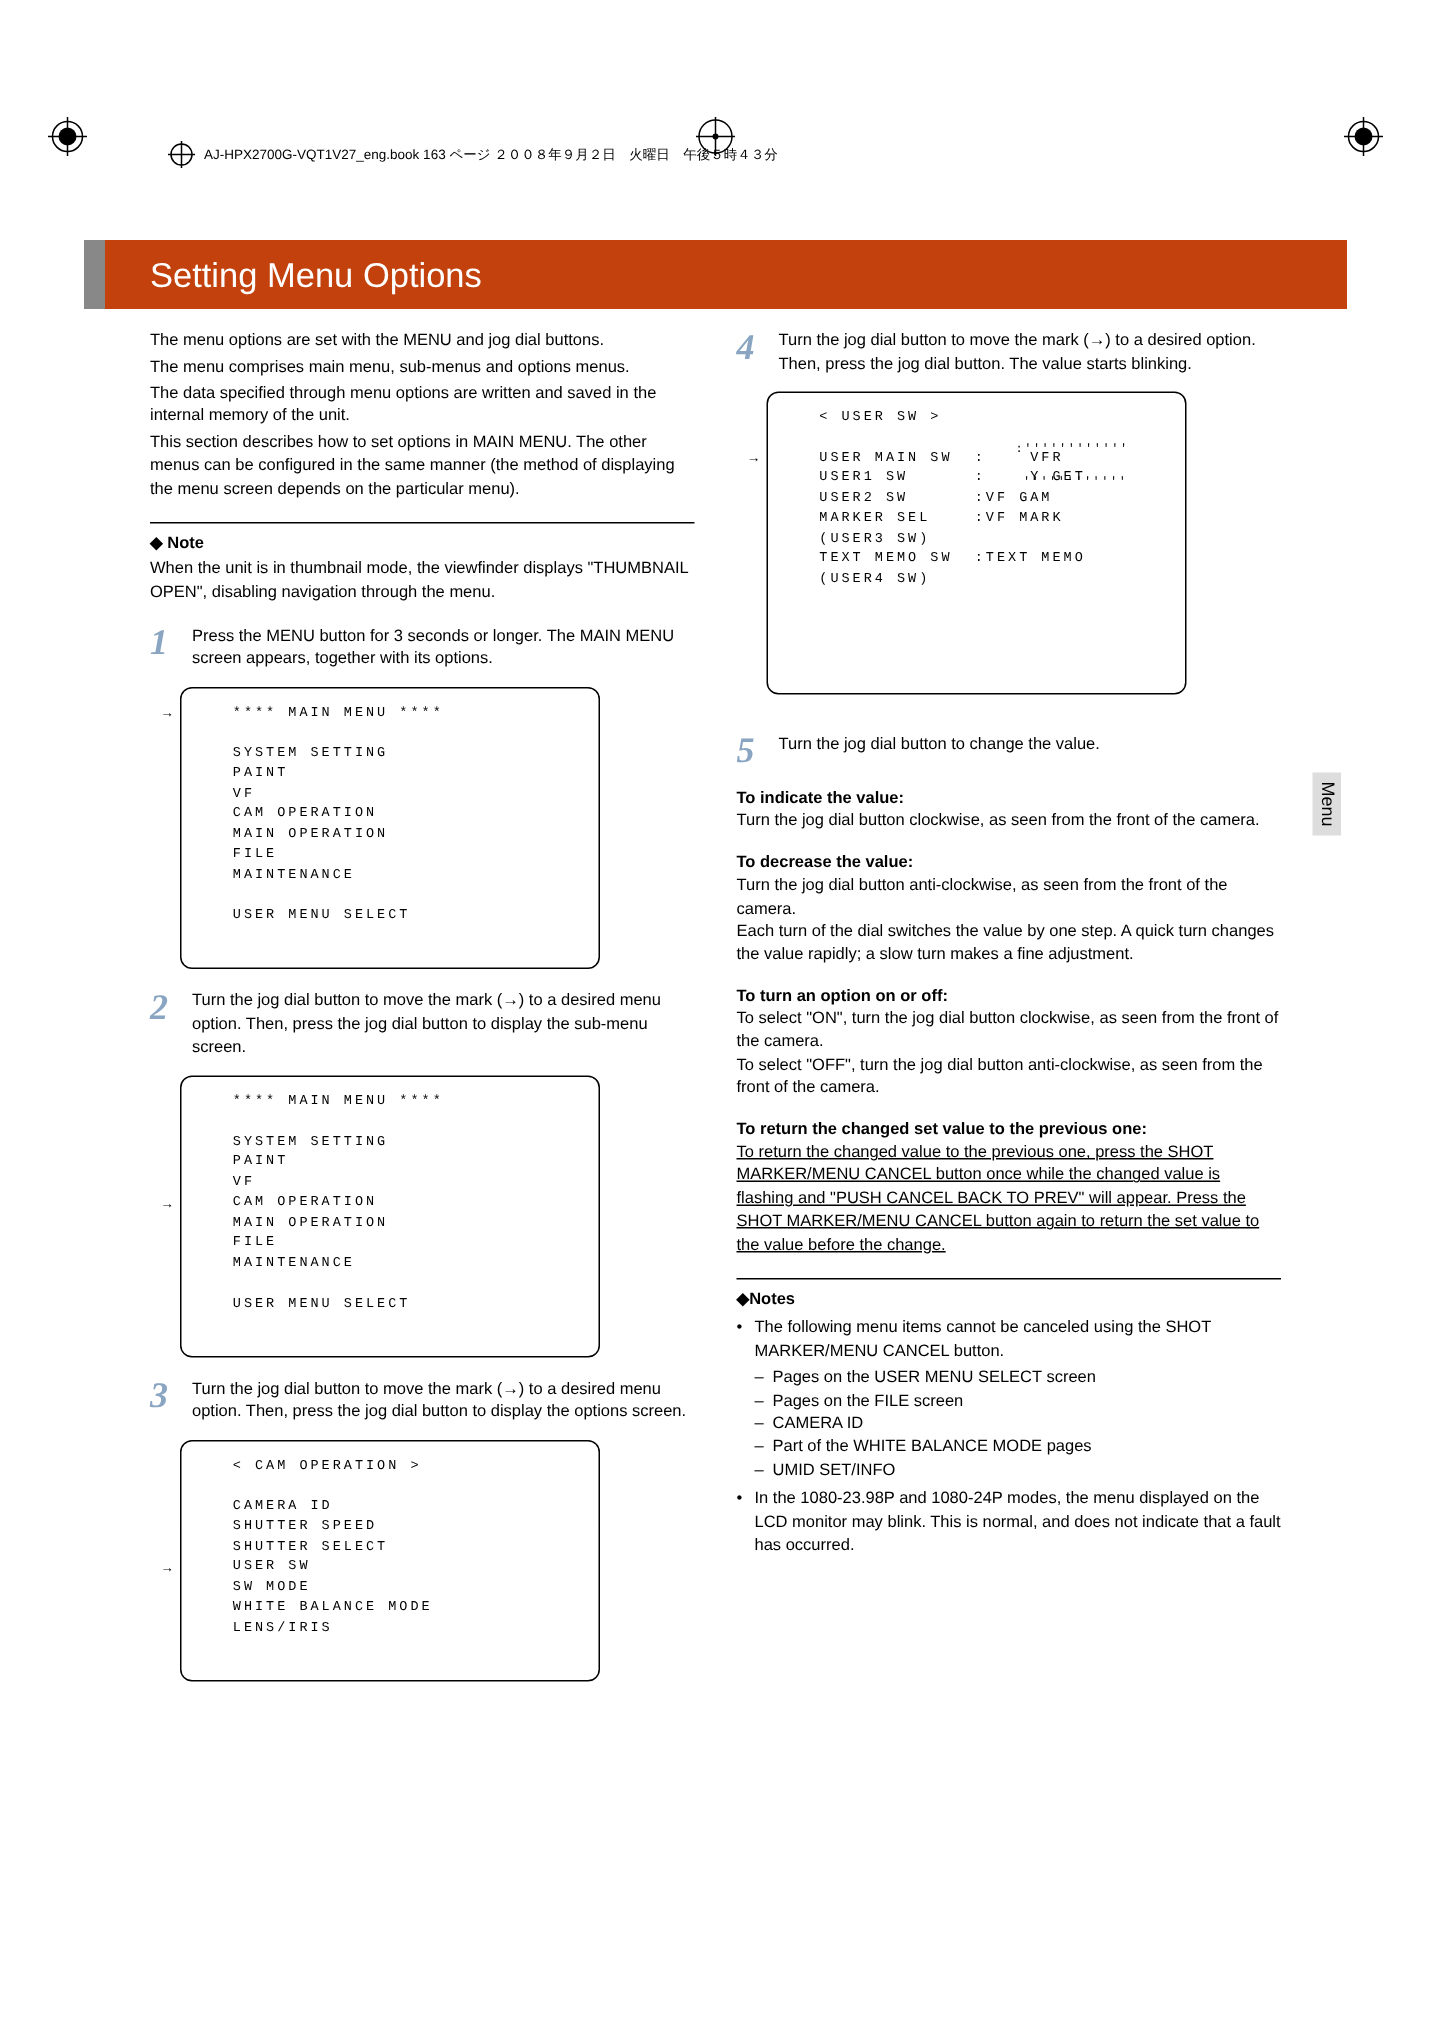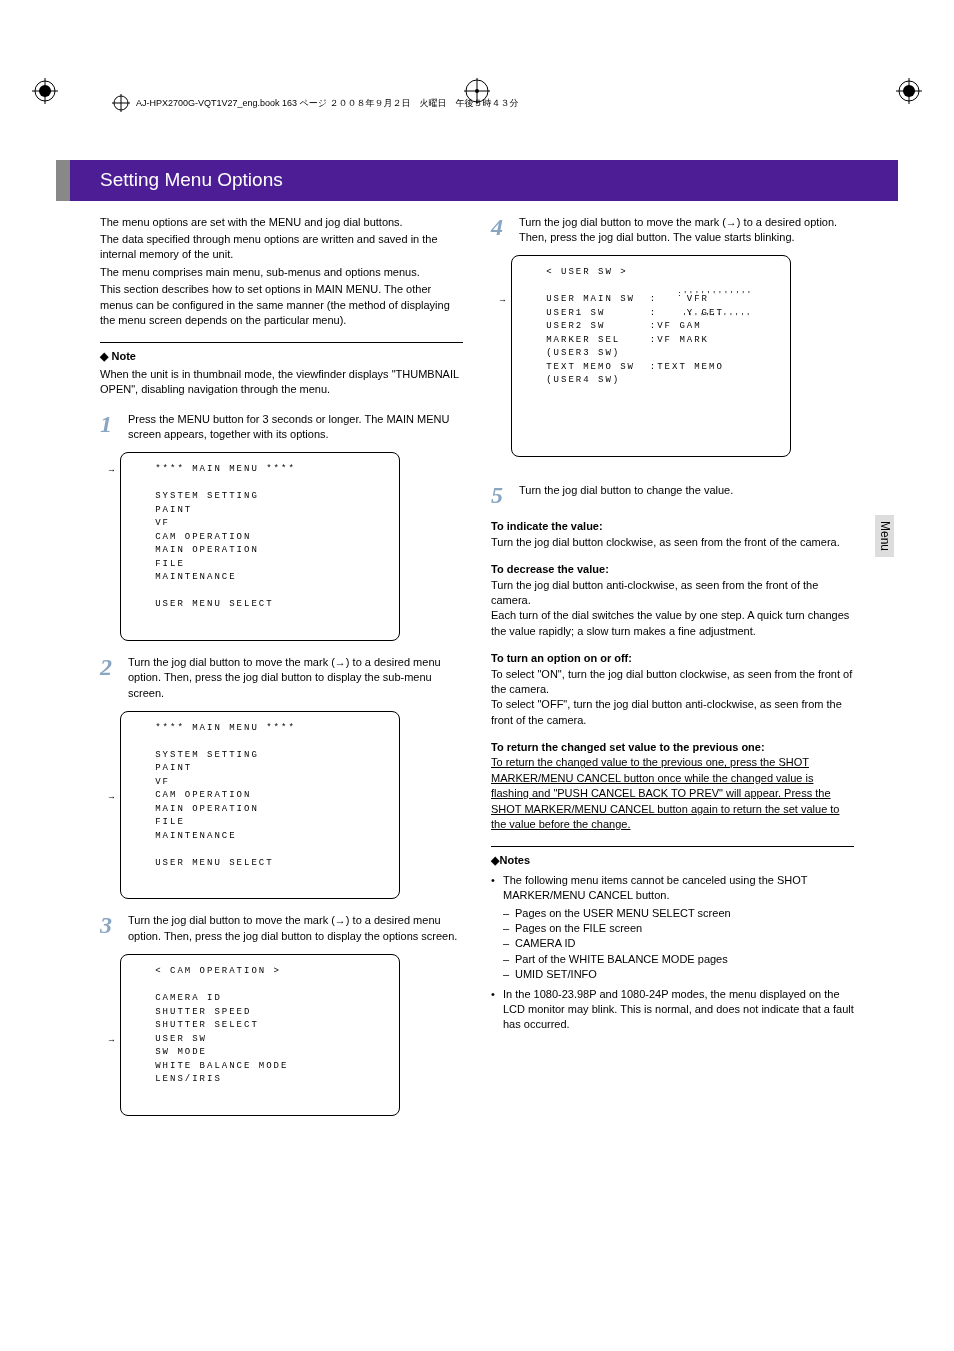--- a/index.html
+++ b/index.html
@@ -36,23 +36,23 @@
     font-size: 9px;
     color: #000;
     display:flex;
     align-items:center;
     gap:6px;
   }
   .page-content {
     padding: 160px 100px 60px 100px;
   }
   .title-bar {
-    background: #4c1d95;
+    background: #c2410c;
     color: #fff;
-    font-size: 19px;
+    font-size: 23px;
     padding: 7px 18px 7px 30px;
     margin-bottom: 14px;
     border-left: 14px solid #888;
     margin-left: -44px;
     margin-right: -44px;
   }
   .columns {
     display: flex;
     gap: 28px;
     justify-content: center;
@@ -184,22 +184,22 @@
 
 <div class="page-content">
 
   <div class="title-bar">Setting Menu Options</div>
 
   <div class="columns">
 
     <div class="col">
       <div class="intro">
         <p>The menu options are set with the MENU and jog dial buttons.</p>
+        <p>The menu comprises main menu, sub-menus and options menus.</p>
         <p>The data specified through menu options are written and saved in the internal memory of the unit.</p>
-        <p>The menu comprises main menu, sub-menus and options menus.</p>
         <p>This section describes how to set options in MAIN MENU. The other menus can be configured in the same manner (the method of displaying the menu screen depends on the particular menu).</p>
       </div>
 
       <div class="note-head"><span class="diamond">◆ </span><span>Note</span></div>
       <p>When the unit is in thumbnail mode, the viewfinder displays "THUMBNAIL OPEN", disabling navigation through the menu.</p>
 
       <div class="step">
         <div class="stepnum">1</div>
         <div class="stepbody">
           <p>Press the MENU button for 3 seconds or longer. The MAIN MENU screen appears, together with its options.</p>

